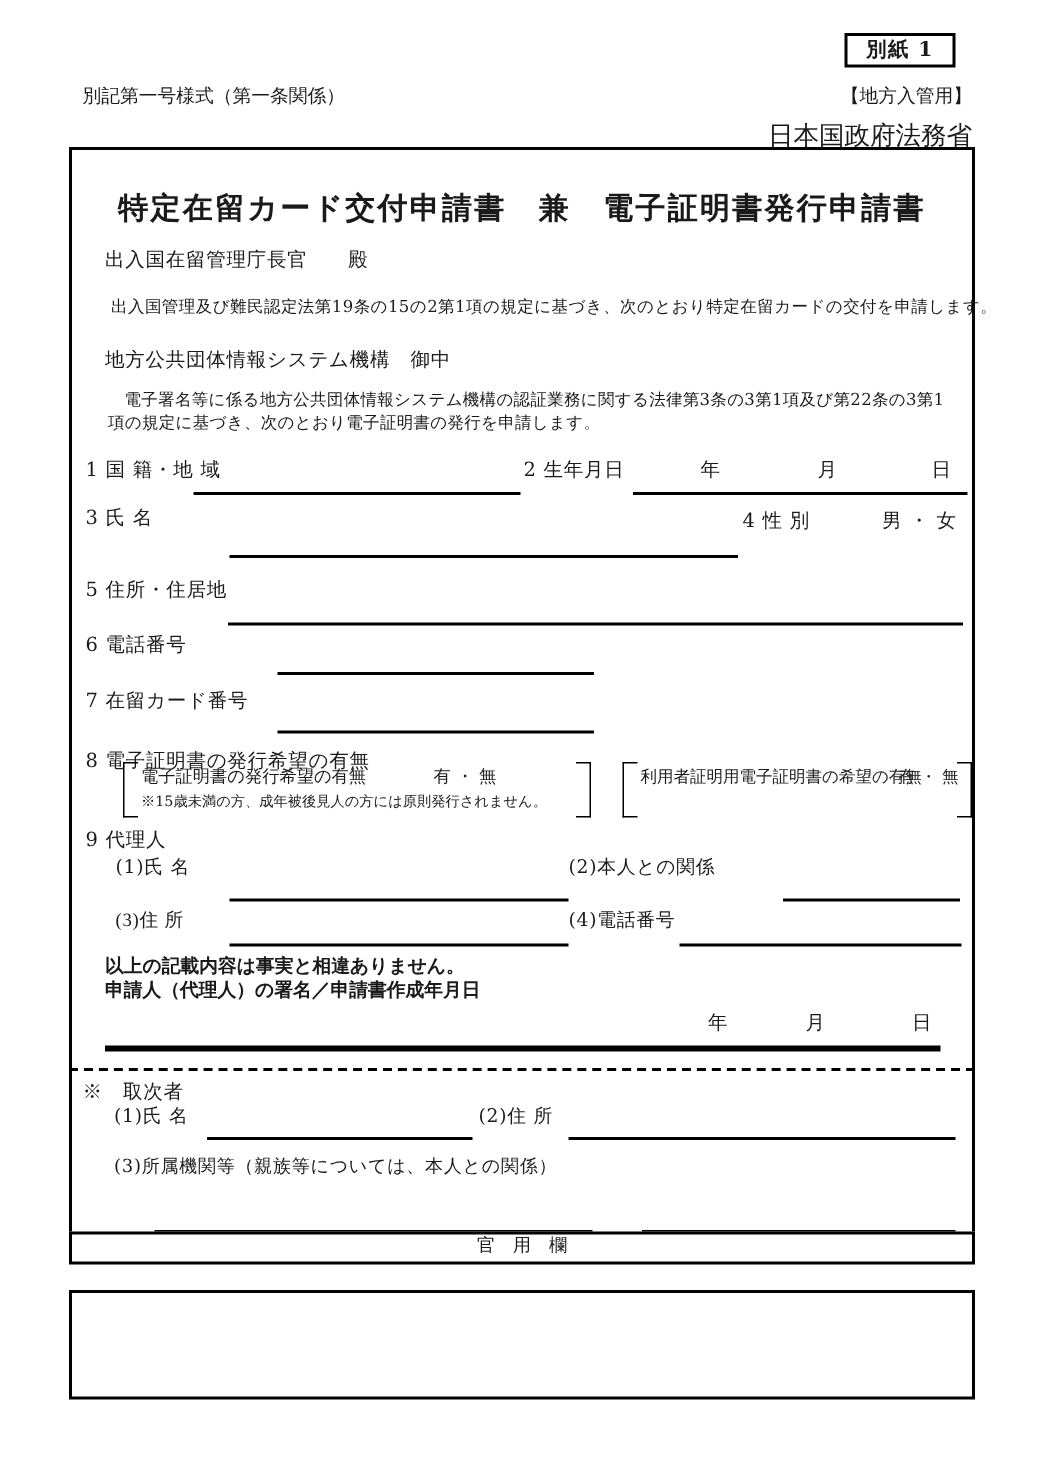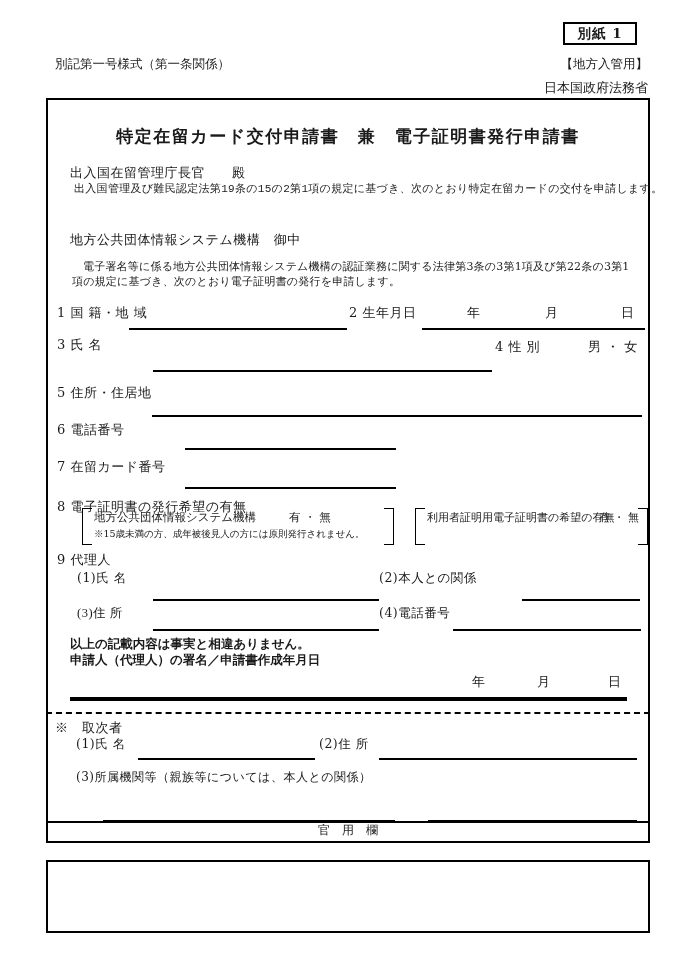--- a/index.html
+++ b/index.html
@@ -23,29 +23,29 @@
 <body>
 
 <div id="page">
 
   <div class="box" style="left:563px;top:22px;width:74px;height:23px;">
     <div style="text-align:center;font-size:13.5px;font-weight:bold;line-height:19px;letter-spacing:1px;">別紙 1</div>
   </div>
 
   <span class="abs" style="left:55px;top:56px;font-size:12.5px;">別記第一号様式（第一条関係）</span>
   <span class="abs" style="right:52px;top:56px;font-size:12.5px;">【地方入管用】</span>
-  <span class="abs" style="right:52px;top:79px;font-size:13px;">日本国政府法務省</span>
+  <span class="abs" style="right:52px;top:79px;font-size:17px;">日本国政府法務省</span>
 
   <div class="box" style="left:46px;top:98px;width:604px;height:738px;">
 
-    <div class="abs" style="left:0;right:0;top:25px;text-align:center;font-size:17px;font-weight:600;letter-spacing:1.5px;">特定在留カード交付申請書　兼　電子証明書発行申請書</div>
+    <div class="abs" style="left:0;right:0;top:25px;text-align:center;font-size:20px;font-weight:600;letter-spacing:1.5px;">特定在留カード交付申請書　兼　電子証明書発行申請書</div>
 
     <span class="lbl" style="left:22px;top:64px;">出入国在留管理庁長官　　殿</span>
 
-    <span class="small" style="left:26px;top:81px;font-family:Liberation Mono, monospace;">出入国管理及び難民認定法第19条の15の2第1項の規定に基づき、次のとおり特定在留カードの交付を申請します。</span>
+    <span class="small" style="left:26px;top:97px;">出入国管理及び難民認定法第19条の15の2第1項の規定に基づき、次のとおり特定在留カードの交付を申請します。</span>
 
     <span class="lbl" style="left:22px;top:131px;">地方公共団体情報システム機構　御中</span>
 
     <div class="abs" style="left:24px;top:159px;width:564px;font-size:11px;line-height:15px;text-indent:11px;letter-spacing:0.2px;">電子署名等に係る地方公共団体情報システム機構の認証業務に関する法律第3条の3第1項及び第22条の3第1項の規定に基づき、次のとおり電子証明書の発行を申請します。</div>
 
     <span class="lbl" style="left:9px;top:204px;">1 国 籍・地 域</span>
     <span class="lbl" style="left:301px;top:204px;">2 生年月日</span>
     <span class="lbl" style="left:419px;top:204px;">年</span>
     <span class="lbl" style="left:497px;top:204px;">月</span>
     <span class="lbl" style="left:573px;top:204px;">日</span>
@@ -64,21 +64,21 @@
     <div class="line" style="left:137px;top:348px;width:211px;"></div>
 
     <span class="lbl" style="left:9px;top:358px;">7 在留カード番号</span>
     <div class="line" style="left:137px;top:387px;width:211px;"></div>
 
     <span class="lbl" style="left:9px;top:398px;">8 電子証明書の発行希望の有無</span>
 
     <div class="abs" style="left:34px;top:408px;width:312px;height:37px;">
       <div class="bk bk-l"></div>
       <div class="bk bk-r"></div>
-      <span class="bk-label" style="left:12px;top:2px;">地方公共団体情報システム機構</span>
+      <span class="bk-label" style="left:12px;top:2px;">電子証明書の発行希望の有無</span>
       <span class="bk-label" style="left:207px;top:2px;">有 ・ 無</span>
       <span class="bk-note" style="left:12px;top:20px;">※15歳未満の方、成年被後見人の方には原則発行されません。</span>
     </div>
 
     <div class="abs" style="left:367px;top:408px;width:233px;height:37px;">
       <div class="bk bk-l"></div>
       <div class="bk bk-r"></div>
       <span class="bk-label" style="left:12px;top:2px;font-size:11px;">利用者証明用電子証明書の希望の有無</span>
       <span class="bk-label" style="left:184px;top:2px;font-size:11px;">有 ・ 無</span>
     </div>

